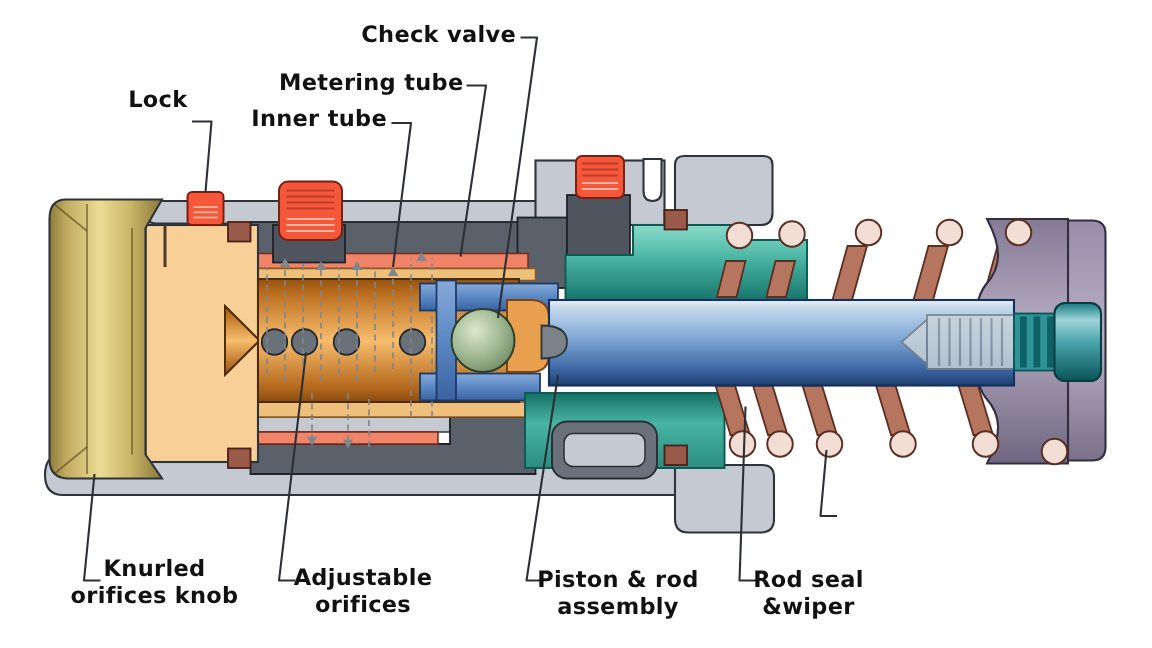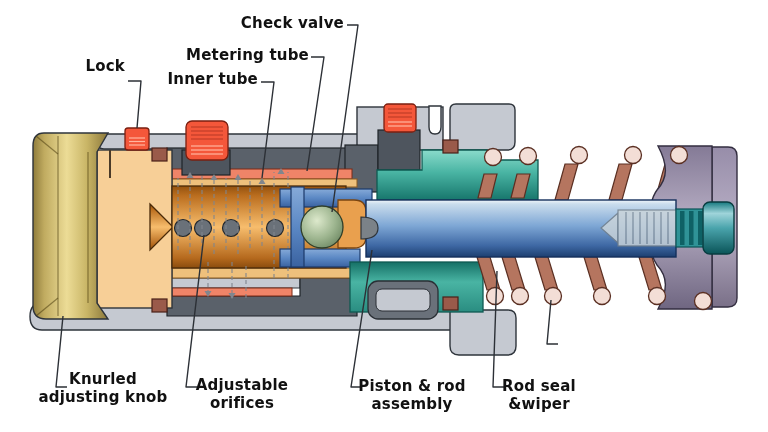--- a/index.html
+++ b/index.html
@@ -285,21 +285,21 @@
   </g>
 </svg>
 
 <div class="lbl right" style="right:424px;top:15px;">Check valve</div>
 <div class="lbl right" style="right:459px;top:47px;margin-left:20px;">Metering tube</div>
 <div class="lbl right" style="right:643px;top:58px;">Lock</div>
 <div class="lbl right" style="right:510px;top:71px;">Inner tube</div>
 
 <div class="lbl center" style="left:23px;top:371px;width:160px;">
   <div>Knurled</div>
-  <div>adjusting knob</div>
+  <div>orifices knob</div>
 </div>
 <div class="lbl center" style="left:162px;top:377px;width:160px;">
   <div>Adjustable</div>
   <div>orifices</div>
 </div>
 <div class="lbl center" style="left:459px;top:378px;width:160px;">
   <div>Rod seal</div>
   <div>&amp;wiper</div>
 </div>
 <div class="lbl center" style="left:332px;top:378px;width:160px;">

